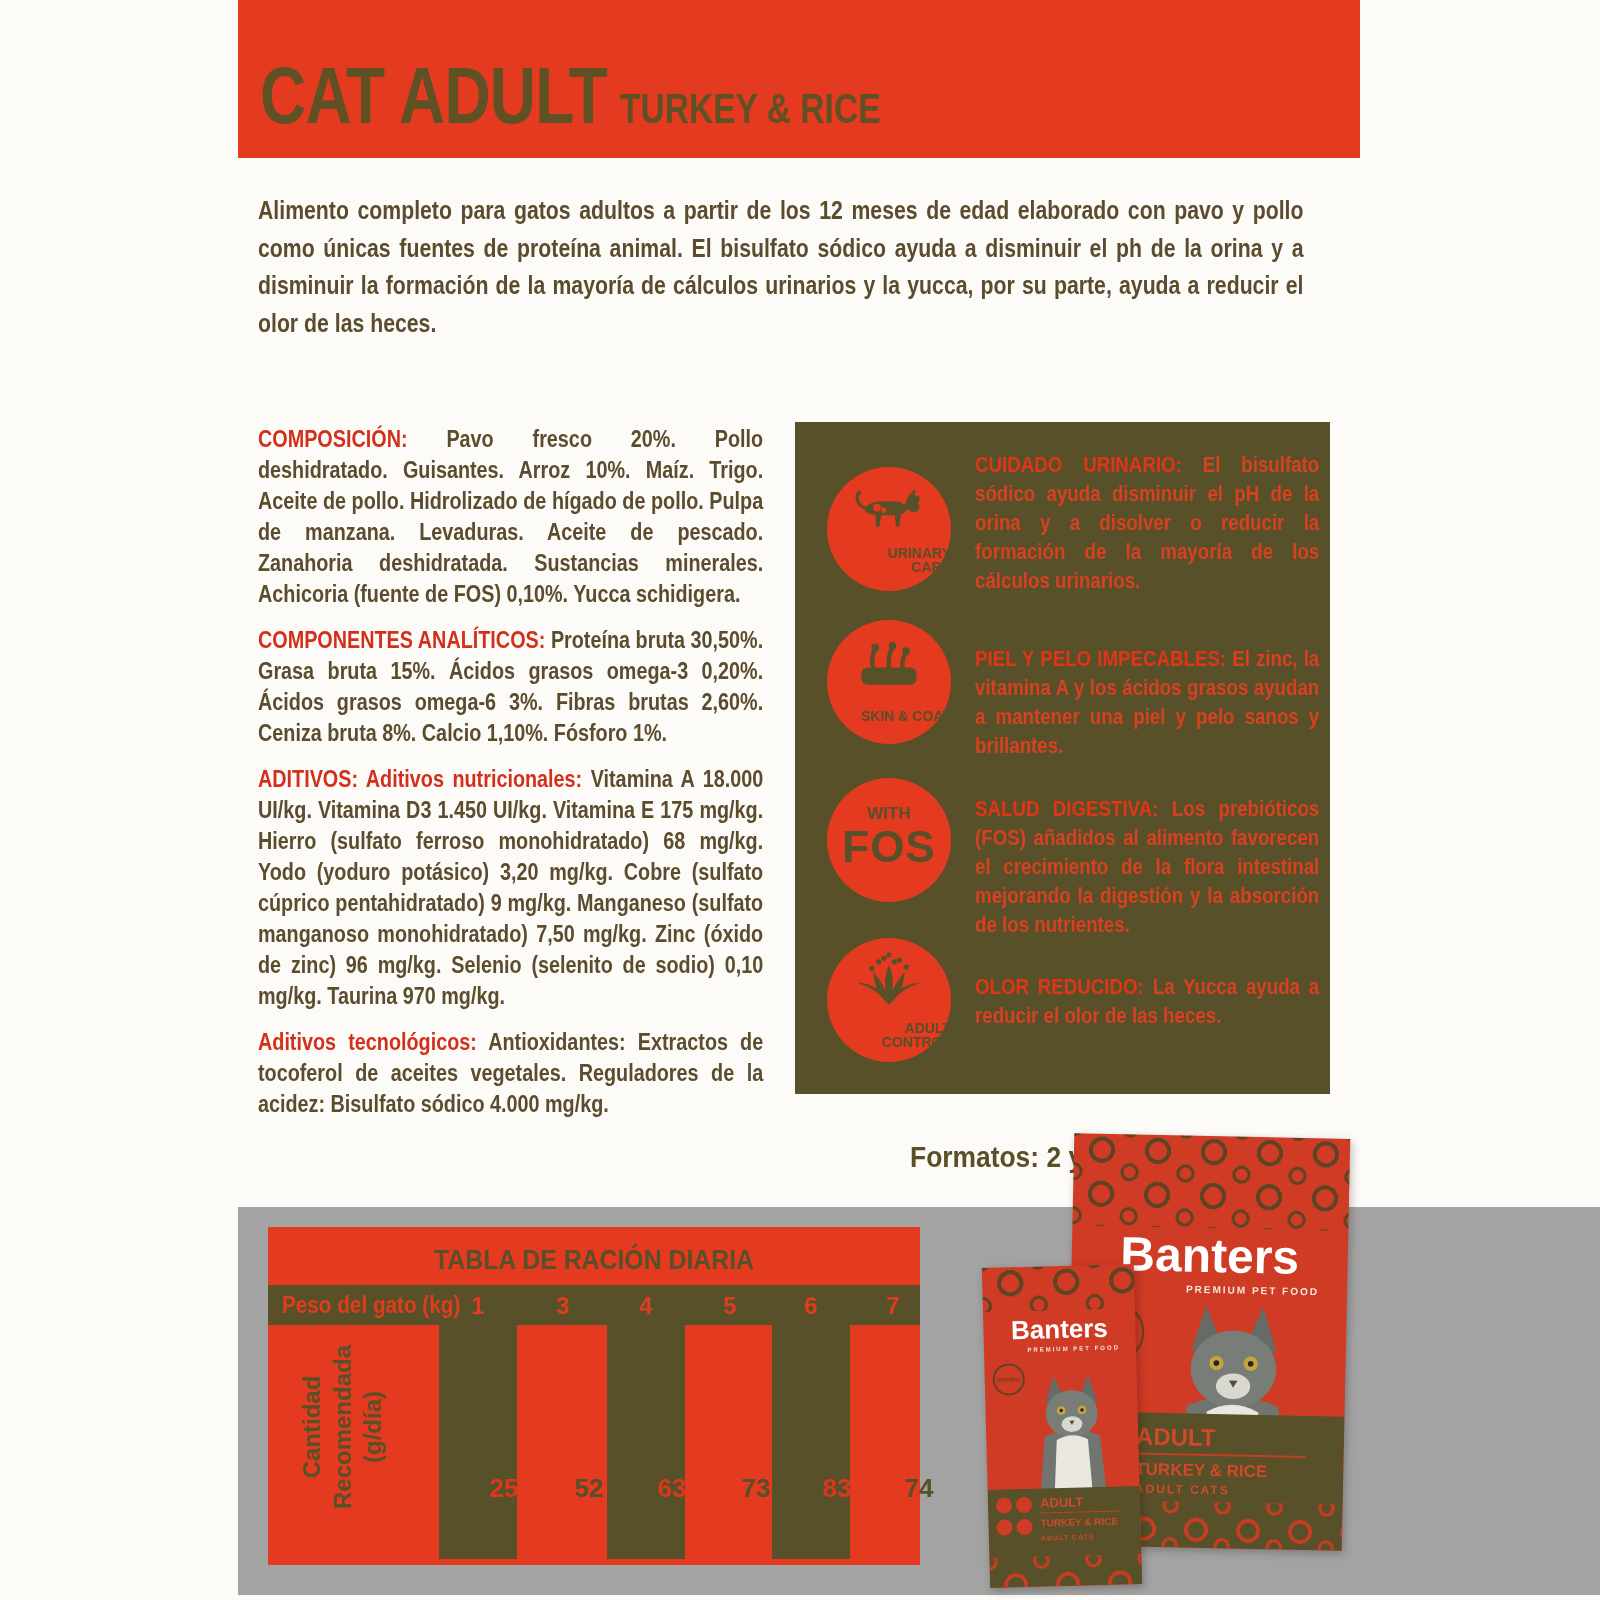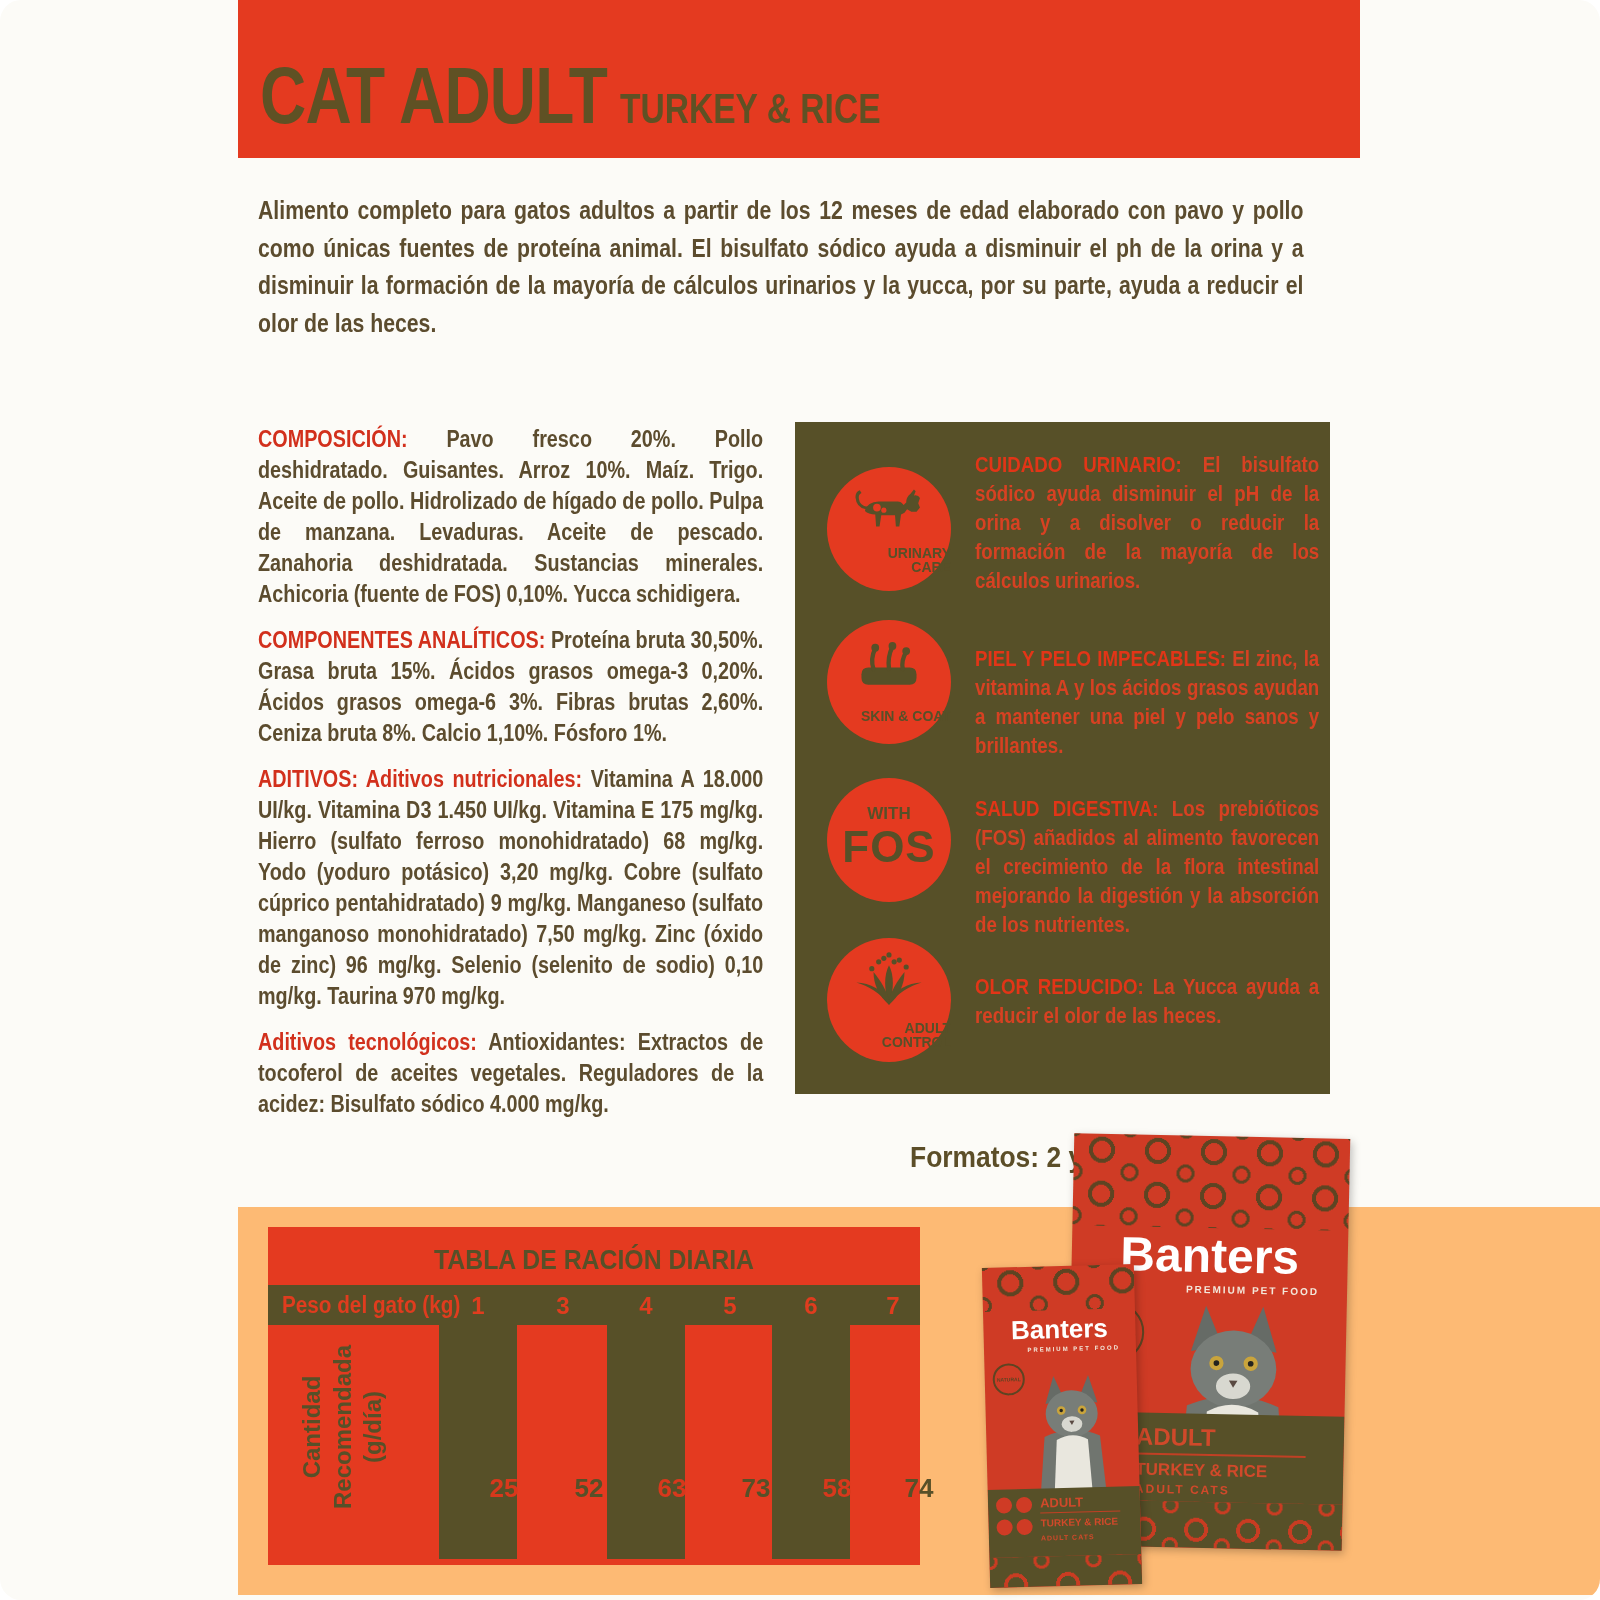--- a/index.html
+++ b/index.html
@@ -1,17 +1,17 @@
 <!DOCTYPE html>
 <html><head>
 <meta charset="utf-8">
 <style>
   html,body{margin:0;padding:0;background:#ffffff;}
   .canvas{position:relative;width:1600px;height:1600px;background:#fcfbf7;overflow:hidden;
-          font-family:"Liberation Sans",sans-serif;border-radius:21px;}
+          font-family:"Liberation Sans",sans-serif;}
 
   
   .banner{position:absolute;left:238px;top:0;width:1122px;height:158px;background:#e43a20;}
   .banner-inner{position:absolute;left:22px;bottom:22px;display:flex;align-items:baseline;gap:16px;
                 transform:scaleX(0.8);transform-origin:left bottom;white-space:nowrap;}
   .title{font-size:80px;font-weight:700;color:#5f5124;letter-spacing:-1px;line-height:1;}
   .subtitle{font-size:42px;font-weight:700;color:#5f5124;letter-spacing:0;line-height:1;}
 
   
   .intro{position:absolute;left:258px;top:192px;width:1230px;margin:0;
@@ -38,21 +38,21 @@
   .fos-with{position:absolute;top:26px;left:0;right:0;text-align:center;
             font-size:17px;font-weight:700;color:#575028;}
   .fos-big{position:absolute;top:44px;left:0;right:0;text-align:center;
            font-size:44px;font-weight:700;color:#575028;letter-spacing:1px;}
 
   
   .formats{position:absolute;left:910px;top:1140px;font-size:30px;font-weight:700;color:#5c4e28;
            transform:scaleX(0.88);transform-origin:left top;white-space:nowrap;}
 
   
-  .bottom-band{position:absolute;left:238px;top:1207px;width:1362px;height:388px;background:#fdba74;}
+  .bottom-band{position:absolute;left:238px;top:1207px;width:1362px;height:388px;background:#a3a3a3;}
   .ration-table{position:absolute;left:30px;top:20px;width:652px;height:338px;background:#e43a20;}
   .rt-title{position:absolute;top:18px;left:0;right:0;text-align:center;
             font-size:27px;font-weight:700;color:#575028;transform:scaleX(0.92);}
   .rt-header{position:absolute;left:0;top:58px;width:652px;height:40px;background:#575028;}
   .rt-rowlabel{position:absolute;left:14px;top:7px;font-size:23px;font-weight:700;color:#e03c1e;
                transform:scaleX(0.9);transform-origin:left top;white-space:nowrap;}
   .rt-w{position:absolute;top:7px;width:80px;text-align:center;font-size:24px;font-weight:700;color:#e03c1e;}
   .rt-col{position:absolute;top:96px;width:78px;height:236px;}
   .rt-col.dark{background:#575028;}
   .rt-val{position:absolute;top:150px;left:0;width:100%;text-align:center;font-size:26px;font-weight:700;padding-left:26px;}
@@ -224,21 +224,21 @@
       <div class="rt-col light" style="left:256px">
           <span class="rt-val">52</span>
         </div>
       <div class="rt-col dark" style="left:339px">
           <span class="rt-val">63</span>
         </div>
       <div class="rt-col light" style="left:423px">
           <span class="rt-val">73</span>
         </div>
       <div class="rt-col dark" style="left:504px">
-          <span class="rt-val">58</span>
+          <span class="rt-val">83</span>
         </div>
       <div class="rt-col light" style="left:586px">
           <span class="rt-val">74</span>
         </div>
     </div>
   </div>
 
   <div class="bag bag-large">
     <div class="orn-top"></div>
     <div class="brand">Banters</div>

